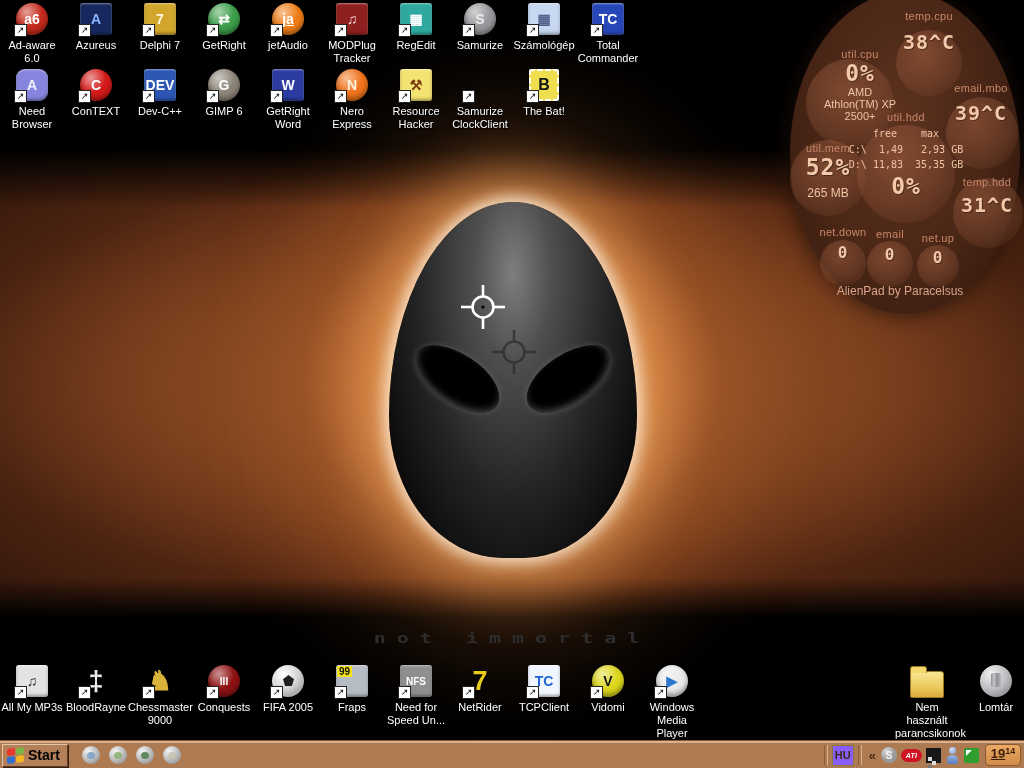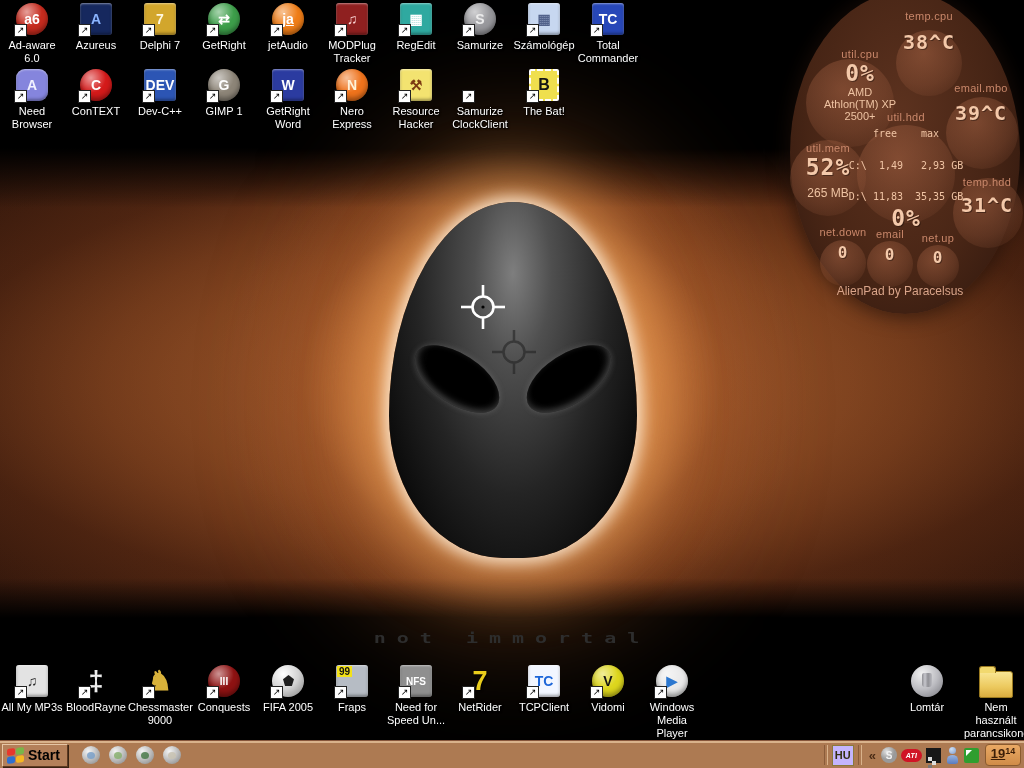--- a/index.html
+++ b/index.html
@@ -76,40 +76,40 @@
     box-shadow:0 0 18px 4px rgba(30,15,8,.6);}
   .bubble{position:absolute;border-radius:50%;
     background:radial-gradient(circle at 42% 35%, rgba(190,115,80,.42) 0%, rgba(160,95,65,.30) 55%, rgba(130,75,50,.12) 85%, rgba(0,0,0,0) 100%);}
   .wcell{position:absolute;transform:translateX(-50%);text-align:center;white-space:nowrap;}
   .wlabel{font-size:11px;color:#c9876a;letter-spacing:.3px;}
   .wval{font-family:"DejaVu Sans Mono",monospace;font-weight:700;color:#f4c9aa;font-size:20px;
         letter-spacing:1px;text-shadow:1px 1px 0 rgba(0,0,0,.35);}
   .wval.big{font-size:23px;}
   .wval.small{font-size:16px;}
   .wsub{font-size:11px;color:#eec3a2;}
-  .wmono{font-family:"DejaVu Sans Mono",monospace;font-size:10px;color:#f0c4a4;white-space:pre;line-height:1.55;margin-top:16px;}
+  .wmono{font-family:"DejaVu Sans Mono",monospace;font-size:10px;color:#f0c4a4;white-space:pre;line-height:1.55;}
   .wcredit{font-size:12px;color:#d9a489;}
 
   
   .taskbar{position:absolute;left:0;top:740px;width:1024px;height:28px;z-index:10;
     background:#ad7a52;border-top:1px solid #86553a;box-shadow:inset 0 2px 0 #d9b28b;
     display:flex;align-items:center;}
   .start-btn{display:flex;align-items:center;gap:4px;height:23px;margin-left:2px;padding:0 7px 0 4px;
     background:#b4805a;border:1px solid;border-color:#e6c6a6 #5e3a22 #5e3a22 #e6c6a6;
     box-shadow:1px 1px 0 #3a2312;font-weight:700;font-size:14px;color:#000;cursor:pointer;}
   .winflag{display:grid;grid-template-columns:8px 8px;grid-template-rows:7px 7px;gap:1px;transform:skewY(-6deg);}
   .winflag i{border-radius:2px;}
   .qlaunch{display:flex;align-items:center;gap:9px;margin-left:14px;}
   .ql{width:18px;height:18px;border-radius:50%;position:relative;cursor:pointer;
       background:radial-gradient(circle at 35% 30%, #f4f4f4 0%, #c2c2c2 45%, #8e8e8e 90%);}
   .ql::after{content:"";position:absolute;left:5px;top:6px;width:8px;height:7px;border-radius:50%;opacity:.8;}
   .tray{margin-left:auto;display:flex;align-items:center;height:100%;padding-right:3px;}
   .groove{width:2px;height:20px;margin:0 4px;border-left:1px solid #8a5c3a;border-right:1px solid #d9b28b;}
   .lang{width:20px;height:19px;display:flex;align-items:center;justify-content:center;
-      background:#c4b5fd;border:1px solid #8a7a3a;color:#332e10;font-size:11px;font-weight:700;cursor:pointer;}
+      background:#8b5cf6;border:1px solid #8a7a3a;color:#332e10;font-size:11px;font-weight:700;cursor:pointer;}
   .chevron{color:#4a2c16;font-weight:700;font-size:13px;margin:0 3px;cursor:pointer;}
   .tray-ic{position:relative;margin:0 2px;cursor:pointer;display:flex;align-items:center;justify-content:center;}
   .t-sphere{width:16px;height:16px;border-radius:50%;font-size:10px;font-weight:700;
       background-image:radial-gradient(circle at 35% 28%, rgba(255,255,255,.7), rgba(255,255,255,0) 50%);}
   .t-pill{width:21px;height:13px;border-radius:7px;font-size:7px;font-weight:700;font-style:italic;letter-spacing:.3px;}
   .t-checker{width:15px;height:15px;}
   .t-checker::after{content:"";position:absolute;left:2px;bottom:2px;width:4px;height:4px;background:#ddd;
       box-shadow:4px 4px 0 #ddd,-0px 8px 0 #777;}
   .t-person{width:15px;height:17px;background:transparent !important;}
   .t-person::before{content:"";position:absolute;top:0;left:4px;width:7px;height:7px;border-radius:50%;
@@ -279,21 +279,21 @@
         </div>
         <div class="ic-label">Dev-C++</div>
       </div>
       <div class="icon-cell">
         <div class="ic-wrap">
           <div class="ic shape-circle" style="background-color: rgb(141, 133, 120);">
             <span style="color: rgb(255, 255, 255);">G</span>
           </div>
           <div class="sc">↗</div>
         </div>
-        <div class="ic-label">GIMP 1</div>
+        <div class="ic-label">GIMP 6</div>
       </div>
       <div class="icon-cell">
         <div class="ic-wrap">
           <div class="ic shape-square" style="background-color: rgb(43, 59, 160);">
             <span style="color: rgb(255, 255, 255);">W</span>
           </div>
           <div class="sc">↗</div>
         </div>
         <div class="ic-label">GetRight Word</div>
       </div>
@@ -427,29 +427,29 @@
             <span style="color: rgb(43, 119, 207);">▶</span>
           </div>
           <div class="sc">↗</div>
         </div>
         <div class="ic-label">Windows Media Player</div>
       </div>
     </div>
   <div class="icon-row" id="icon-row-bottom-right">
       <div class="icon-cell">
         <div class="ic-wrap">
+          <div class="ic shape-folder" style="background-color: rgb(239, 216, 123);"></div>
+        </div>
+        <div class="ic-label">Nem használt parancsikonok</div>
+      </div>
+      <div class="icon-cell">
+        <div class="ic-wrap">
           <div class="ic shape-bin" style="background-color: rgb(180, 180, 184);"></div>
         </div>
         <div class="ic-label">Lomtár</div>
-      </div>
-      <div class="icon-cell">
-        <div class="ic-wrap">
-          <div class="ic shape-folder" style="background-color: rgb(239, 216, 123);"></div>
-        </div>
-        <div class="ic-label">Nem használt parancsikonok</div>
       </div>
     </div>
 
   <div class="alienpad">
     <div class="bubble" style="left:106px;top:38px;width:66px;height:66px"></div>
     <div class="bubble" style="left:16px;top:67px;width:88px;height:88px"></div>
     <div class="bubble" style="left:156px;top:105px;width:72px;height:72px"></div>
     <div class="bubble" style="left:67px;top:133px;width:98px;height:98px"></div>
     <div class="bubble" style="left:0px;top:148px;width:76px;height:76px"></div>
     <div class="bubble" style="left:163px;top:186px;width:70px;height:70px"></div>

